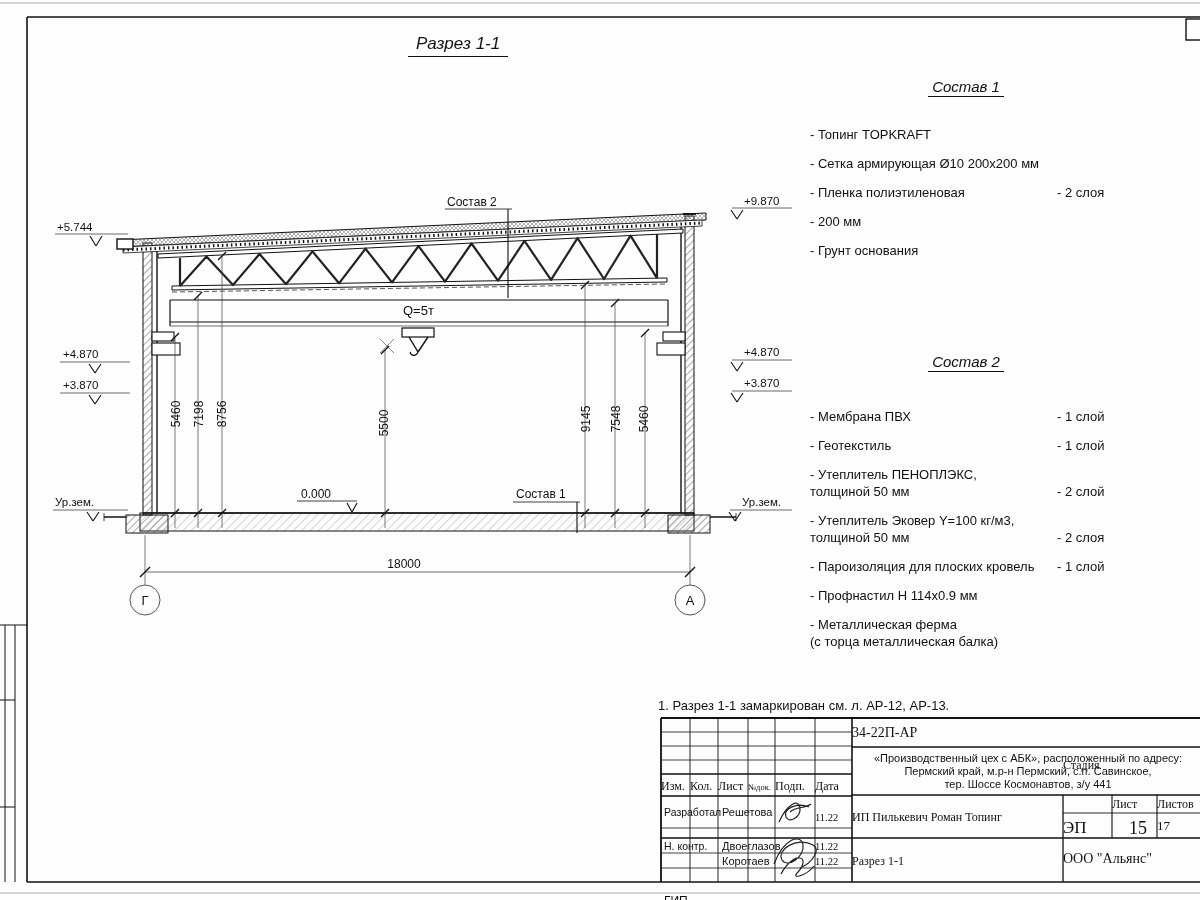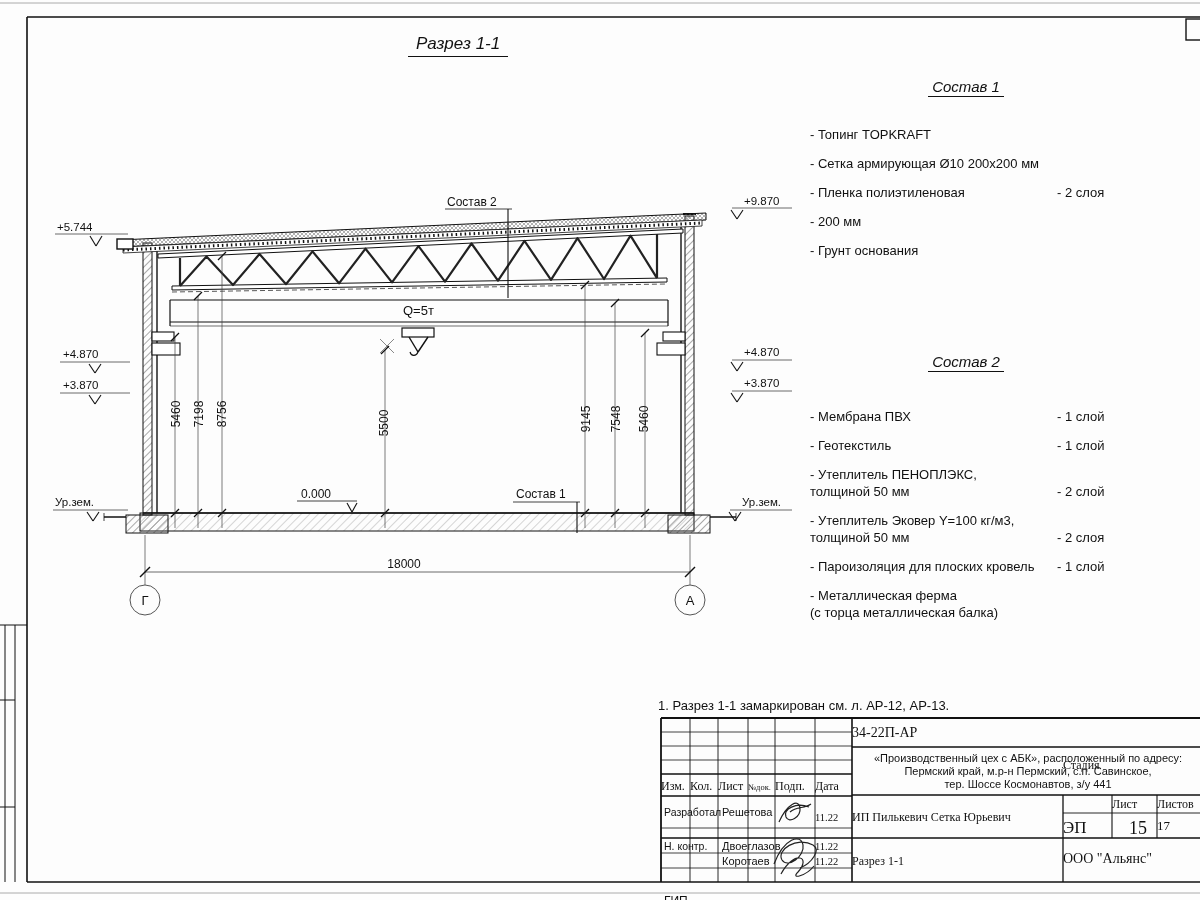--- a/index.html
+++ b/index.html
@@ -313,20 +313,24 @@
   <div class="mat-item">
       <div class="mat-name">- Утеплитель Эковер Y=100 кг/м3,
 толщиной 50 мм</div>
       <div class="mat-val">- 2 слоя</div>
     </div>
   <div class="mat-item">
       <div class="mat-name">- Пароизоляция для плоских кровель</div>
       <div class="mat-val">- 1 слой</div>
     </div>
   <div class="mat-item">
+      <div class="mat-name">- Профнастил Н 114х0.9 мм</div>
+      <div class="mat-val"></div>
+    </div>
+  <div class="mat-item">
       <div class="mat-name">- Металлическая ферма
 (с торца металлическая балка)</div>
       <div class="mat-val"></div>
     </div>
 </div>
 
 <div class="note" style="left:658px;top:698px">1. Разрез 1-1 замаркирован см. л. АР-12, АР-13.</div>
 
 <div class="tb c" style="left:661px;top:779px;width:29px">Изм.</div>
 <div class="tb c" style="left:690px;top:779px;width:28px">Кол.</div>
@@ -344,21 +348,21 @@
 <div class="tb c" style="left:815px;top:841px;width:37px;font-size:10.5px">11.22</div>
 
 <div class="tb" style="left:664px;top:894px;font-size:12px">ГИП</div>
 <div class="tb" style="left:722px;top:855px;font-size:11px">Коротаев</div>
 <div class="tb c" style="left:815px;top:856px;width:37px;font-size:10.5px">11.22</div>
 
 <div class="tb c" style="left:852px;top:725px;width:348px;font-size:14px">34-22П-АР</div>
 <div class="tb tb-address" style="left:856px;top:752px;width:344px">«Производственный цех с АБК», расположенный по адресу:
 Пермский край, м.р-н Пермский, с.п. Савинское,
 тер. Шоссе Космонавтов, з/у 441</div>
-<div class="tb c" style="left:852px;top:810px;width:211px">ИП Пилькевич Сетка Юрьевич</div>
+<div class="tb c" style="left:852px;top:810px;width:211px">ИП Пилькевич Роман Топинг</div>
 
 <div class="tb c" style="left:1063px;top:758px;width:63px">Стадия</div>
 <div class="tb c" style="left:1112px;top:797px;width:45px">Лист</div>
 <div class="tb c" style="left:1157px;top:797px;width:48px">Листов</div>
 <div class="tb c" style="left:1063px;top:818px;width:49px;font-size:17px">ЭП</div>
 <div class="tb c" style="left:1129px;top:818px;width:45px;font-size:18px">15</div>
 <div class="tb c" style="left:1157px;top:818px;width:48px;font-size:13px">17</div>
 
 <div class="tb c" style="left:852px;top:854px;width:211px">Разрез 1-1</div>
 <div class="tb c" style="left:1063px;top:851px;width:137px;font-size:14px">ООО "Альянс"</div>

